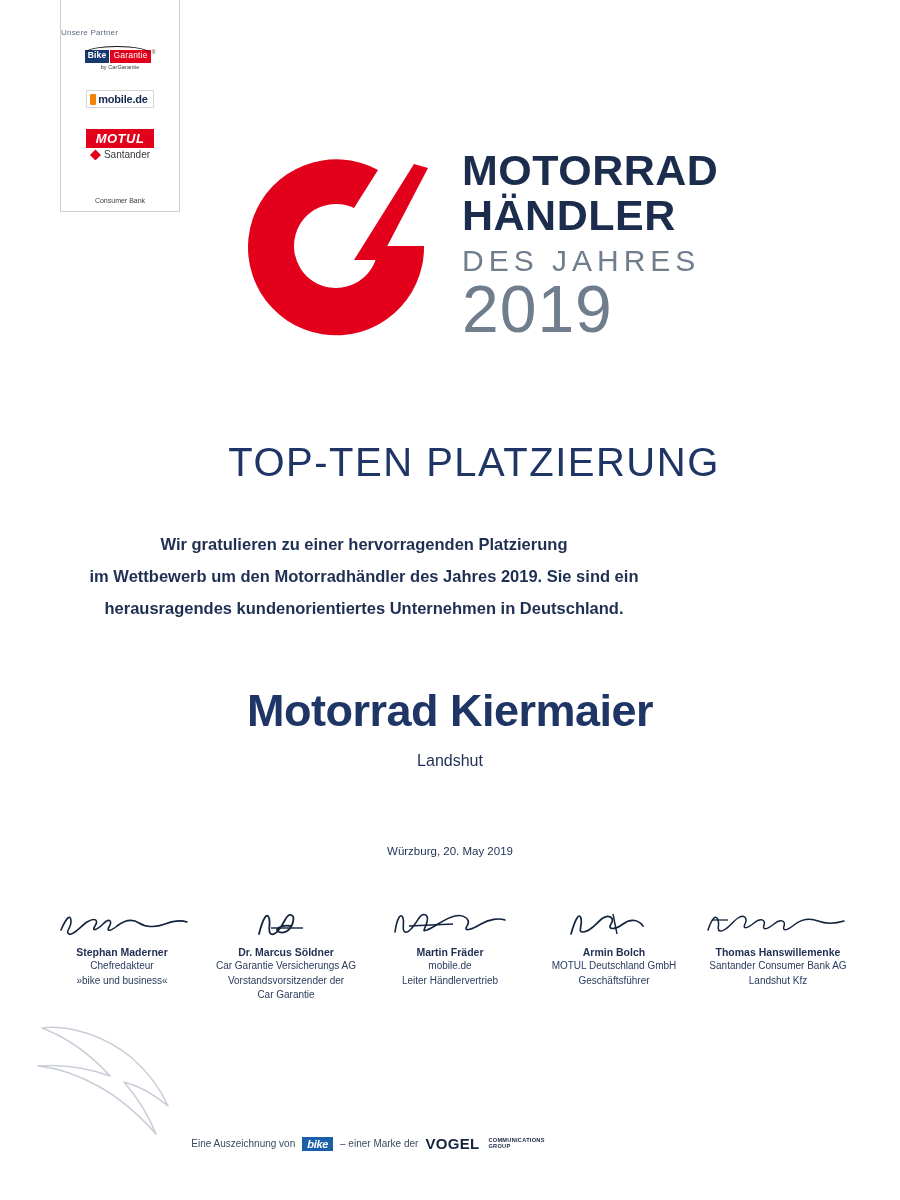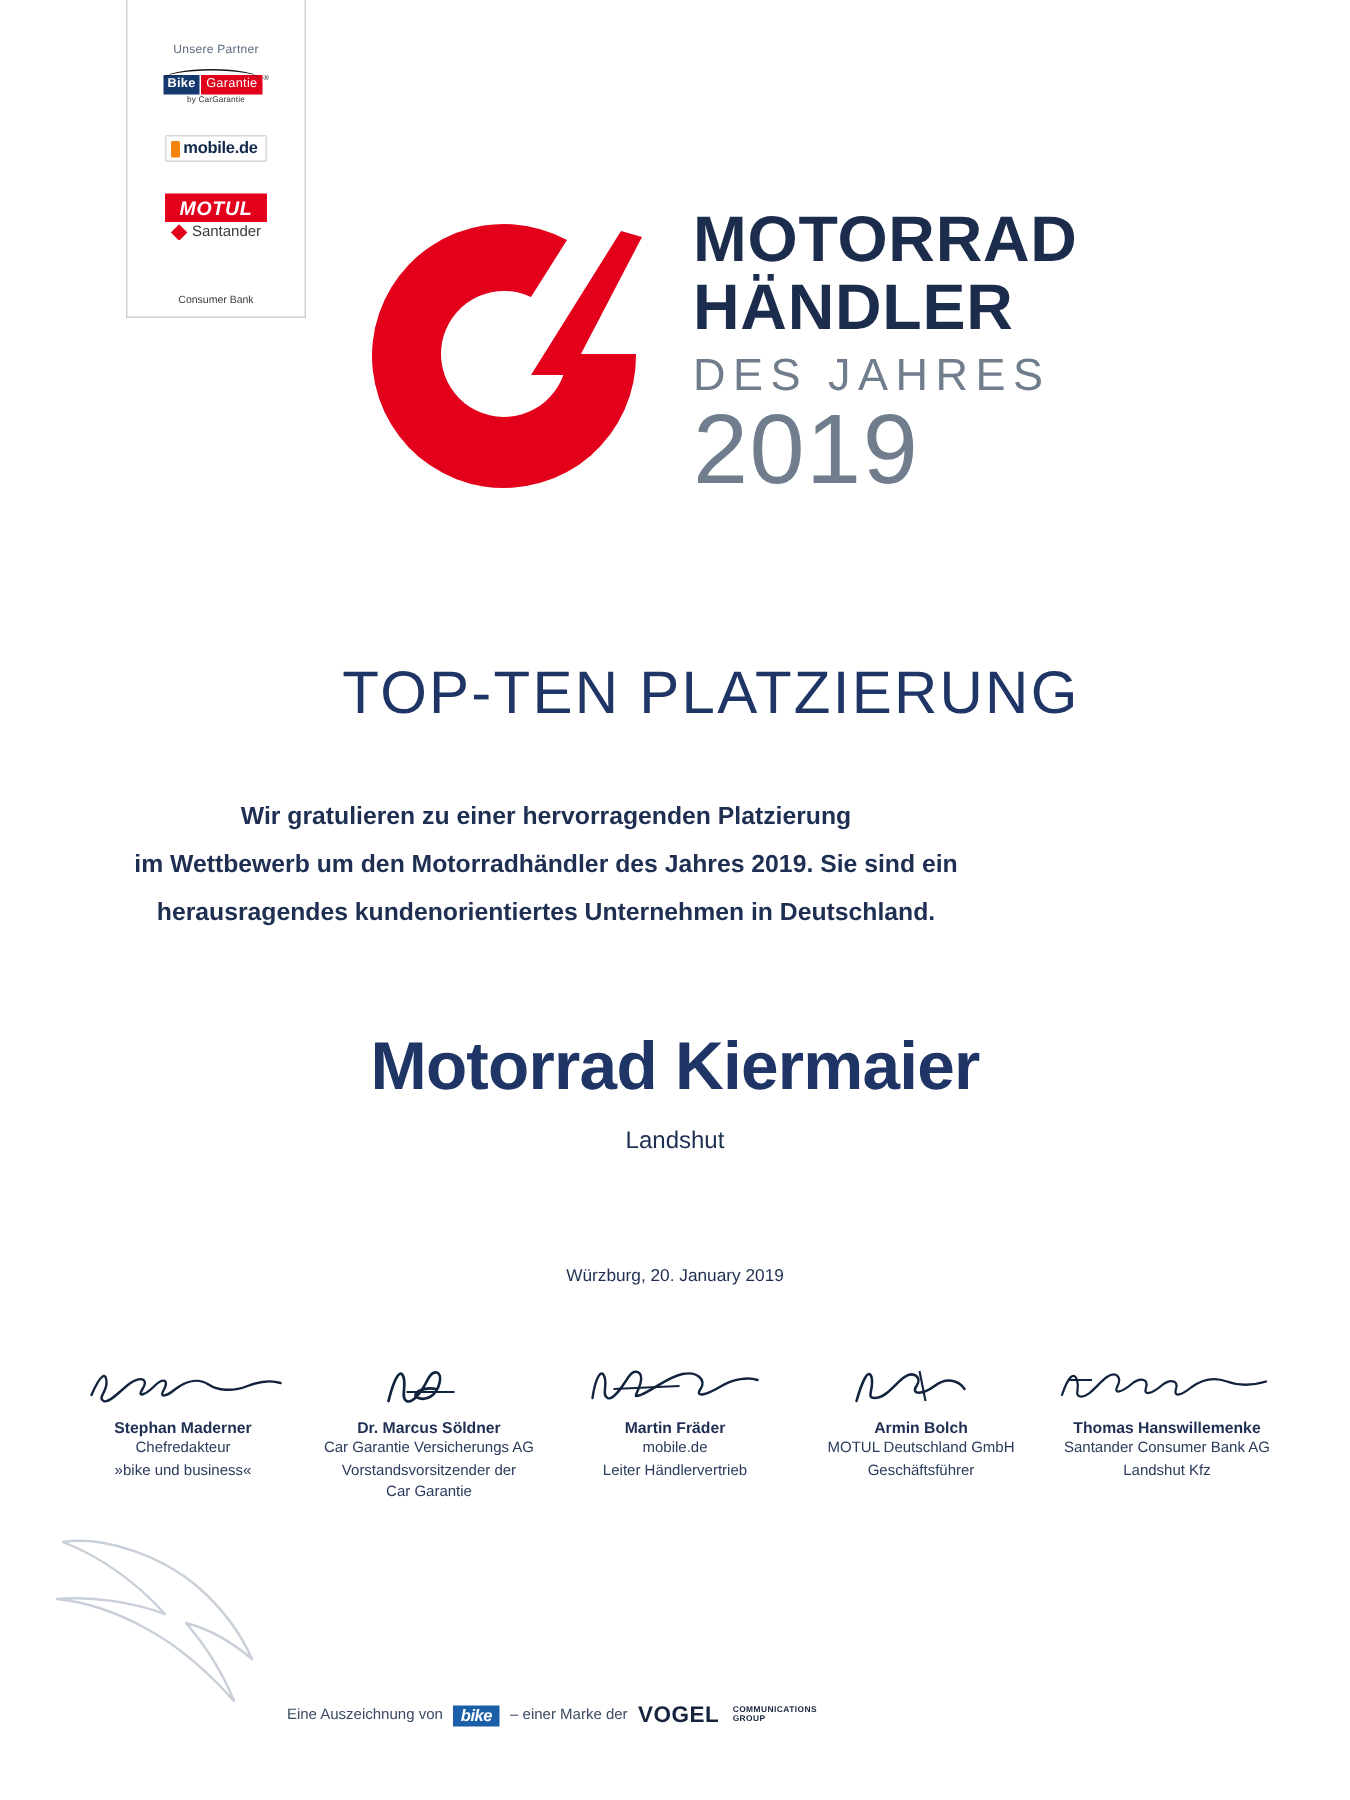--- a/index.html
+++ b/index.html
@@ -20,22 +20,20 @@
   .partner-box {
     position: absolute;
     left: 60px;
     top: 0;
     width: 120px;
     border: 1px solid #cfcfcf;
     border-top: none;
     background: #fff;
     padding: 28px 0 10px 0;
     box-sizing: border-box;
-    text-align: center;
-    margin-left: 24px;
   }
   .partner-title {
     font-size: 8px;
     color: #5b6b80;
     letter-spacing: .2px;
     margin-bottom: 8px;
   }
   .partner-logo {
     margin: 0 auto 9px auto;
     width: 98px;
@@ -153,21 +151,21 @@
     color: #3b3b3b;
   }
   .sant-sub {
     font-size: 7px;
     color: #3b3b3b;
   }
 
   
   .header {
     position: absolute;
-    left: 0; top: 102px;
+    left: 0; top: 112px;
     width: 900px;
     height: 260px;
   }
   .mark {
     position: absolute;
     left: 228px; top: 22px;
     width: 220px;
     height: 220px;
   }
   .wordmark {
@@ -385,21 +383,21 @@
 <div class="title">TOP-TEN PLATZIERUNG</div>
 
 <div class="intro">
   <div>Wir gratulieren zu einer hervorragenden Platzierung</div>
   <div>im Wettbewerb um den Motorradhändler des Jahres 2019. Sie sind ein</div>
   <div>herausragendes kundenorientiertes Unternehmen in Deutschland.</div>
 </div>
 
 <div class="dealer">Motorrad Kiermaier</div>
 <div class="city">Landshut</div>
-<div class="place-date">Würzburg, 20. January 2019</div>
+<div class="place-date">Würzburg, 20. May 2019</div>
 
 <div class="signatures">
 
   <div class="sig">
     <div class="sig-img">
       <svg width="150" height="44" viewBox="0 0 150 44" aria-hidden="true">
         <path d="M14 30 C20 16 24 14 24 22 C24 28 18 32 22 34 C26 36 34 26 40 22
                  C48 17 52 20 48 26 C44 32 50 30 56 24 C62 18 66 20 62 27
                  C59 32 64 31 70 26 C78 20 86 19 92 23 C98 27 108 28 118 24 C126 21 134 20 140 22" fill="none" stroke="#12233d" stroke-width="1.6" stroke-linecap="round"></path>
       </svg>

